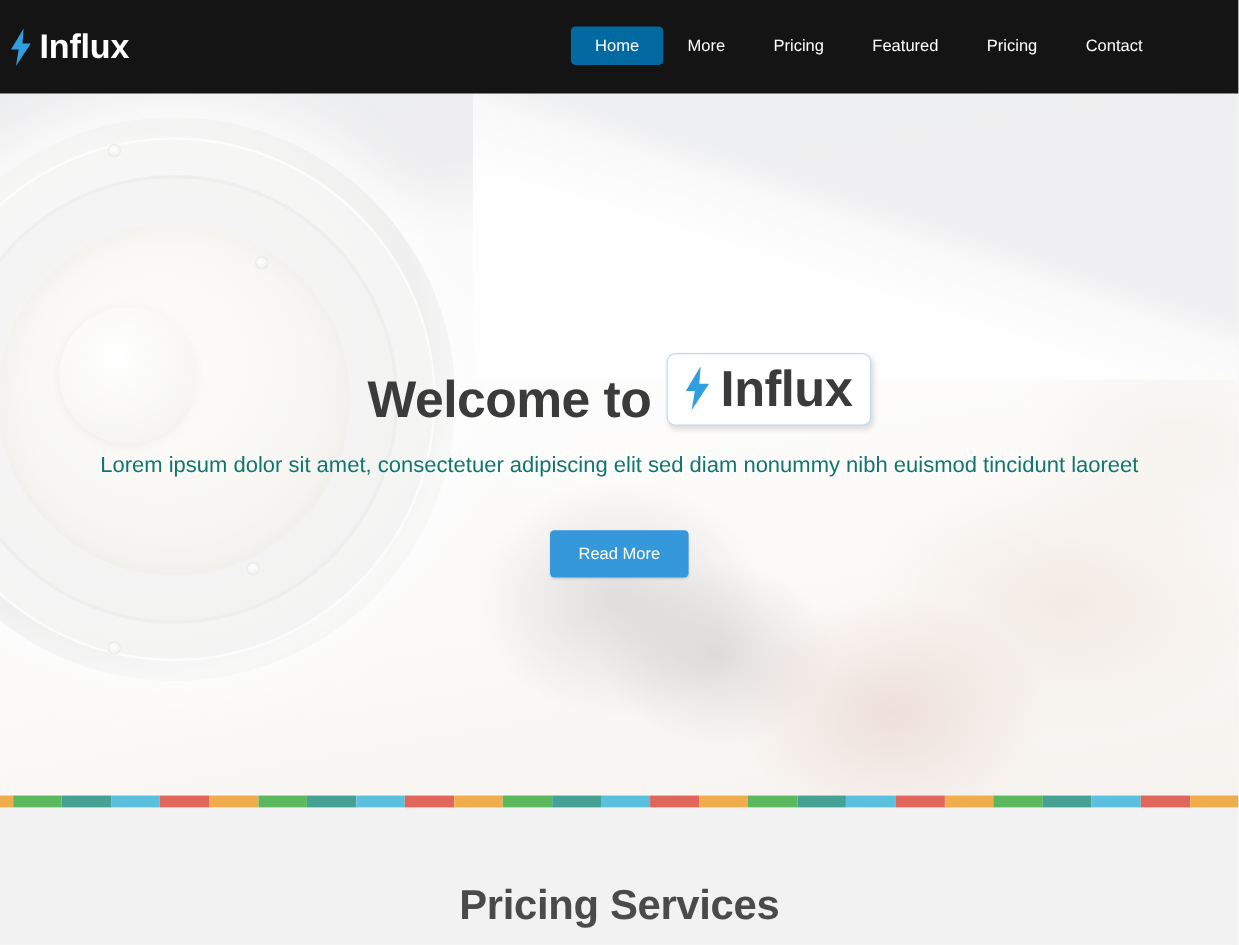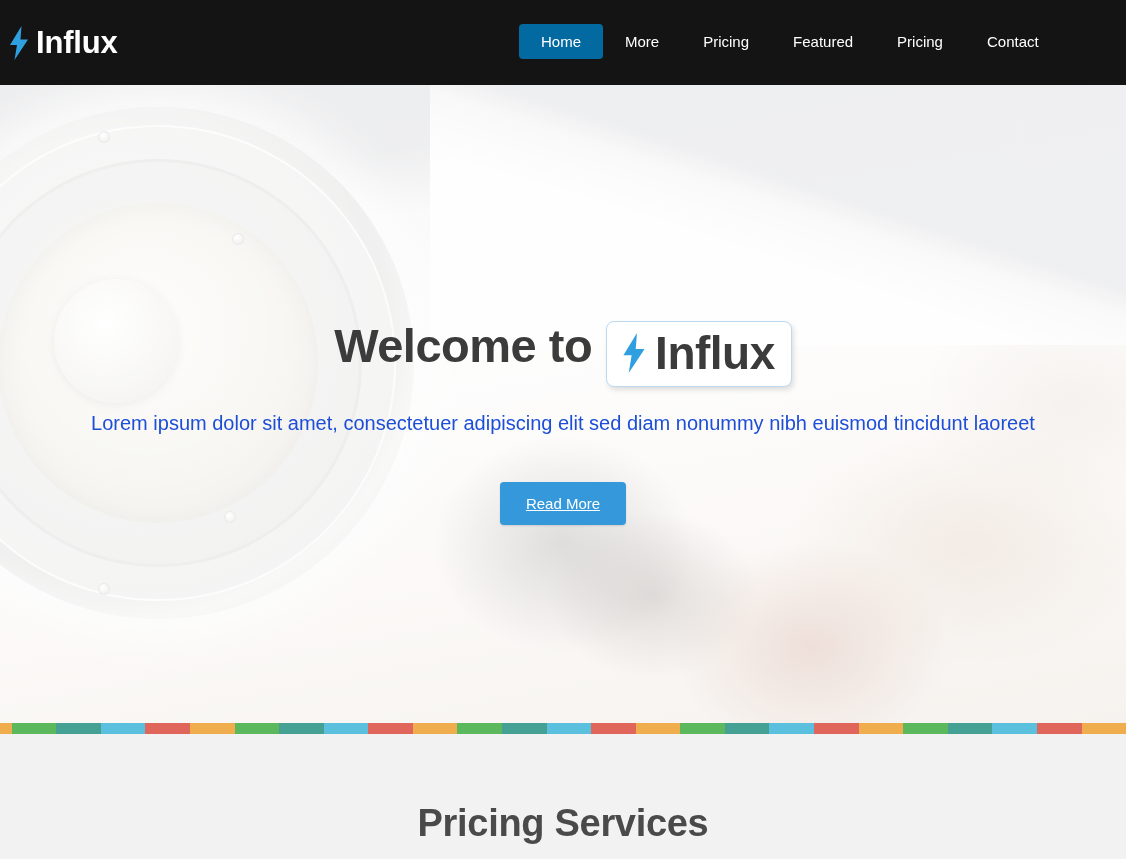--- a/index.html
+++ b/index.html
@@ -110,56 +110,55 @@
     text-align: center;
     z-index: 5;
   }
   .hero-title {
     font-size: 47px;
     font-weight: 700;
     color: #3b3b3b;
     line-height: 1.05;
     letter-spacing: -0.5px;
     display: flex;
-    align-items: flex-start;
+    align-items: flex-end;
     justify-content: center;
     gap: 14px;
   }
   .logo-chip {
     display: inline-flex;
     align-items: center;
     gap: 8px;
     background: #ffffff;
     border: 1px solid #bcd9ef;
     border-radius: 8px;
     padding: 8px 16px 10px 14px;
     box-shadow: 2px 3px 5px rgba(120,120,120,0.22);
   }
   .logo-chip .chip-bolt { width: 26px; height: 40px; display: block; }
   .logo-chip .chip-name { color: #3b3b3b; font-weight: 600; font-size: 46px; line-height: 1; }
   .hero-sub {
     margin-top: 22px;
     font-size: 20px;
-    color: #1d4ed8;
+    color: #0f766e;
     font-weight: 400;
     line-height: 1.4;
   }
   .btn-read-more {
     display: inline-block;
     margin-top: 45px;
     background: #3498db;
     color: #ffffff;
     font-size: 15px;
     padding: 13px 26px;
     border: none;
     border-radius: 4px;
     cursor: pointer;
     font-family: "Liberation Sans", sans-serif;
     box-shadow: 0 1px 2px rgba(0,0,0,0.12);
-    text-decoration: underline;
   }
 
   
   .color-stripe { display: flex; height: 11px; width: 100%; }
   .color-stripe span { display: block; height: 11px; }
 
   
   .featured {
     background: #f2f2f2;
     height: 125px;

